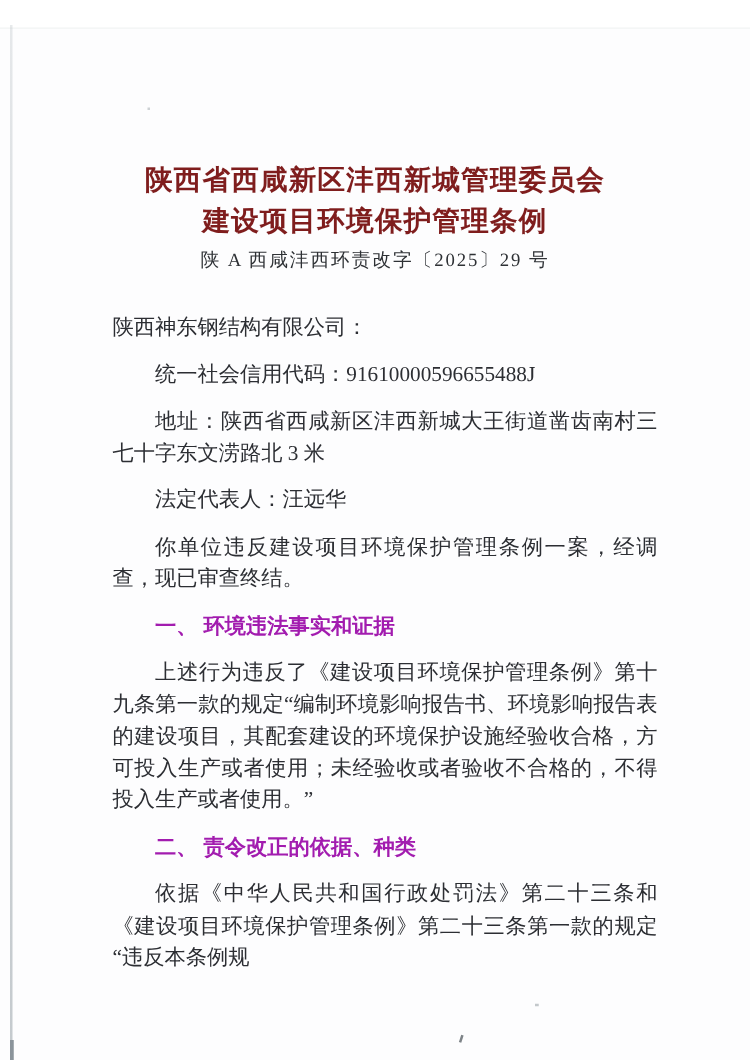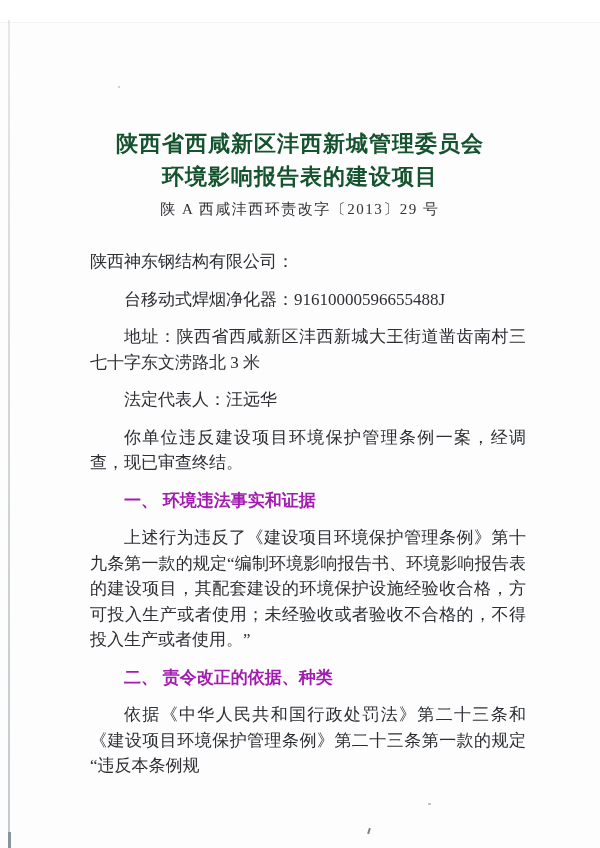--- a/index.html
+++ b/index.html
@@ -43,21 +43,21 @@
   .speck-a { left: 368px; top: 828px; width: 2px; height: 6px; transform: rotate(18deg); background:#7d8387; }
   .speck-b { left: 428px; top: 803px; width: 3px; height: 2px; background:#c3c8cb; }
   .speck-c { left: 118px; top: 86px; width: 2px; height: 2px; background:#cdd1d4; }
 
   .doc-header { padding-top: 127px; text-align: center; }
   .doc-title {
     font-size: 22px;
     font-weight: bold;
     line-height: 33px;
     letter-spacing: 1px;
-    color: #14532d;
+    color: #7f1d1d;
   }
   .doc-number {
     margin-top: 4px;
     font-size: 15px;
     line-height: 24px;
     letter-spacing: 1.5px;
     color: #2e3135;
   }
 
   .doc-body {
@@ -80,27 +80,27 @@
 <body>
 
 <div class="page">
 
   <div class="scan-top-band"></div>
   <div class="scan-line-left"></div>
   <div class="scan-line-left-dark"></div>
 
   <header class="doc-header">
     <div class="doc-title">陕西省西咸新区沣西新城管理委员会</div>
-    <div class="doc-title">环境影响报告表的建设项目</div>
-    <div class="doc-number">陕 A 西咸沣西环责改字〔2013〕29 号</div>
+    <div class="doc-title">建设项目环境保护管理条例</div>
+    <div class="doc-number">陕 A 西咸沣西环责改字〔2025〕29 号</div>
   </header>
 
   <main class="doc-body">
     <p class="no-indent">陕西神东钢结构有限公司：</p>
-    <p class="indent">台移动式焊烟净化器：91610000596655488J</p>
+    <p class="indent">统一社会信用代码：91610000596655488J</p>
     <p class="indent">地址：陕西省西咸新区沣西新城大王街道凿齿南村三七十字东文涝路北 3 米</p>
     <p class="indent">法定代表人：汪远华</p>
     <p class="indent">你单位违反建设项目环境保护管理条例一案，经调查，现已审查终结。</p>
     <p class="indent heading">一、 环境违法事实和证据</p>
     <p class="indent">上述行为违反了《建设项目环境保护管理条例》第十九条第一款的规定“编制环境影响报告书、环境影响报告表的建设项目，其配套建设的环境保护设施经验收合格，方可投入生产或者使用；未经验收或者验收不合格的，不得投入生产或者使用。”</p>
     <p class="indent heading">二、 责令改正的依据、种类</p>
     <p class="indent">依据《中华人民共和国行政处罚法》第二十三条和《建设项目环境保护管理条例》第二十三条第一款的规定“违反本条例规</p>
   </main>
 
   <span class="speck speck-a"></span>

